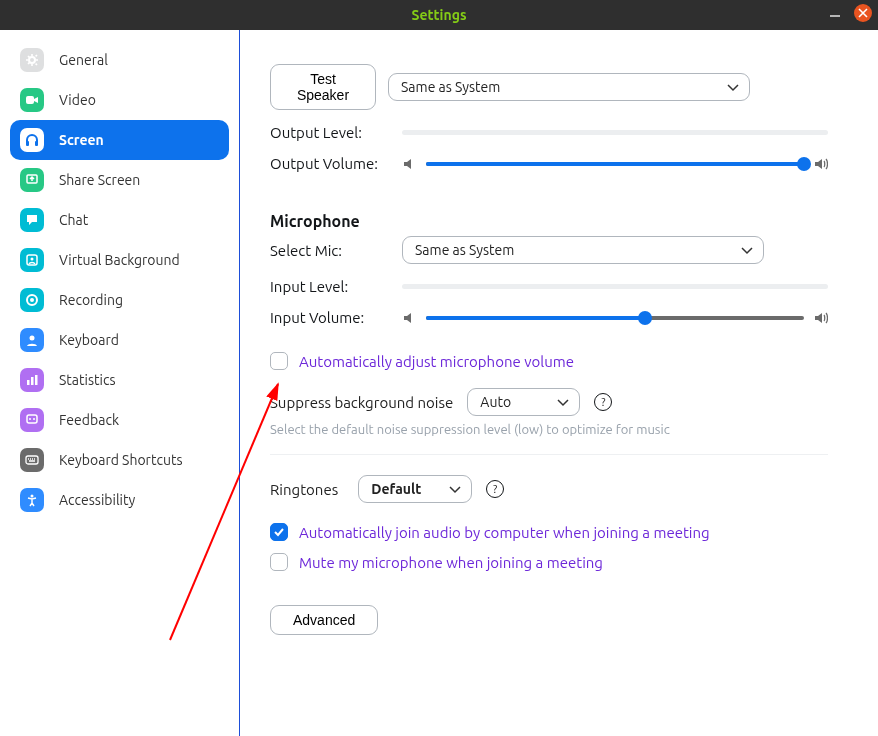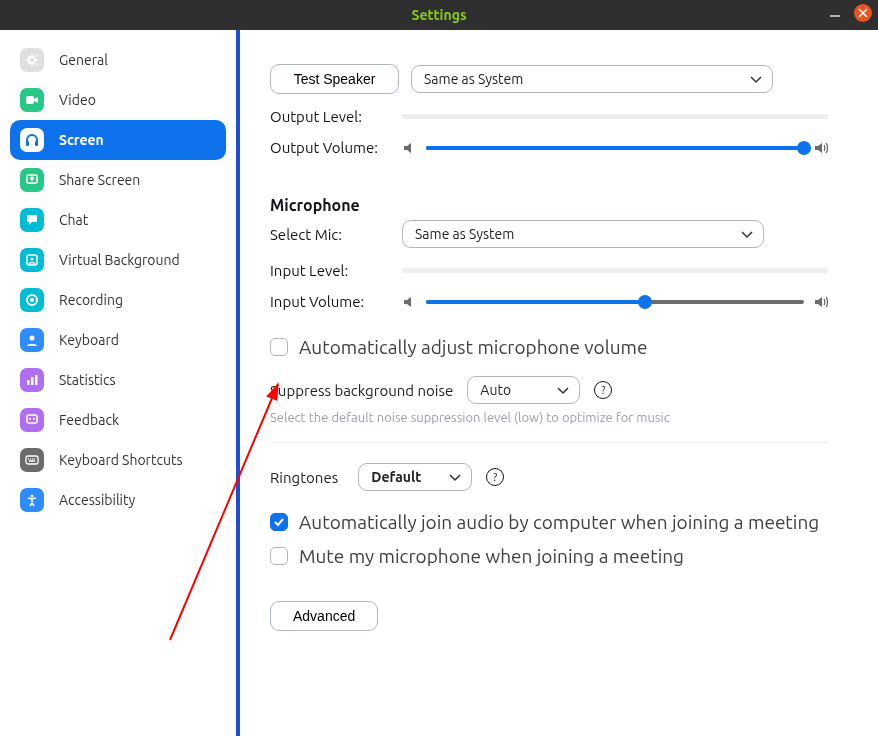--- a/index.html
+++ b/index.html
@@ -3,21 +3,21 @@
 <meta charset="utf-8">
 <style>
 * { box-sizing: border-box; margin: 0; padding: 0; }
 body { width: 878px; height: 736px; font-family: Ubuntu, "Segoe UI", sans-serif; background: #fff; overflow: hidden; position: relative; }
 .titlebar { height: 30px; background: #2f2f2f; color: #84cc16; display: flex; align-items: center; justify-content: center; position: relative; font-size: 14px; font-weight: 600; }
 .titlebar .controls { position: absolute; right: 6px; top: 4px; display: flex; gap: 14px; align-items: center; }
 .win-min { width: 10px; height: 2px; background: #b6b6b6; margin-top: 6px; }
 .win-close { width: 18px; height: 18px; border-radius: 50%; background: #e95420; display: flex; align-items: center; justify-content: center; }
 .win-close svg { width: 10px; height: 10px; }
 .main { display: flex; height: calc(100% - 30px); }
-.sidebar { width: 240px; border-right: 4px solid #1d4ed8; padding: 10px; }
+.sidebar { width: 240px; border-right: 1px solid #1d4ed8; padding: 10px; }
 .side-item { display: flex; align-items: center; gap: 15px; height: 40px; padding: 0 10px; border-radius: 10px; cursor: pointer; font-size: 14px; color: #333; }
 .side-item.active { background: #0d72ec; color: #fff; font-weight: 700; }
 .side-item .ico { width: 24px; height: 24px; border-radius: 7px; display: flex; align-items: center; justify-content: center; flex-shrink: 0; }
 .side-item .ico svg { width: 14px; height: 14px; }
 .content { flex: 1; padding: 34px 50px 20px 30px; overflow: auto; color: #222; }
 .section-title { font-weight: 700; font-size: 16px; color: #131619; margin-bottom: 6px; }
 .row { display: flex; align-items: center; margin-bottom: 14px; }
 .rlabel { width: 132px; font-size: 15px; color: #131619; }
 .button { border: 1px solid #b0b6bd; border-radius: 9px; background: #fff; font-size: 14px; padding: 6px 22px; cursor: pointer; }
 .select { border: 1px solid #b0b6bd; border-radius: 9px; background: #fff; font-size: 14px; padding: 5px 30px 5px 12px; cursor: pointer; position: relative; display: inline-flex; align-items: center; text-align: right; }
@@ -27,21 +27,21 @@
 .select .chev { position: absolute; right: 10px; top: 50%; transform: translateY(-50%); }
 .level-bar { flex: 1; height: 5px; background: #eceef0; border-radius: 3px; }
 .vol-wrap { display: flex; align-items: center; flex: 1; gap: 10px; }
 .vol-icon { width: 14px; height: 14px; display: flex; align-items: center; justify-content: center; color: #6b6b6b; }
 .slider-track { flex: 1; height: 4px; background: #6b6b6b; border-radius: 2px; position: relative; }
 .slider-fill { position: absolute; left: 0; top: 0; height: 4px; background: #0d72ec; border-radius: 2px; }
 .slider-thumb { position: absolute; width: 14px; height: 14px; border-radius: 50%; background: #0d72ec; top: -5px; transform: translateX(-50%); }
 .checkbox { width: 18px; height: 18px; border: 1px solid #b0b6bd; border-radius: 5px; margin-right: 11px; display: inline-flex; align-items: center; justify-content: center; flex-shrink: 0; cursor: pointer; }
 .checkbox.checked { background: #0d72ec; border-color: #0d72ec; }
 .checkbox.checked svg { width: 12px; height: 12px; }
-.cb-row { display: flex; align-items: center; font-size: 19px; color: #404040; margin-bottom: 12px; }
+.cb-row { display: flex; align-items: center; font-size: 15px; color: #6d28d9; margin-bottom: 12px; }
 .muted { color: #98a1ab; font-size: 13px; margin-top: 2px; margin-bottom: 18px; }
 hr { border: none; border-top: 1px solid #eef0f2; margin: 8px 0 20px; }
 .info { width: 18px; height: 18px; border: 1.5px solid #131619; border-radius: 50%; display: inline-flex; align-items: center; justify-content: center; font-size: 11px; margin-left: 14px; }
 .arrow-annot { position: absolute; left: 150px; top: 360px; pointer-events: none; }
 </style>
 </head>
 <body>
 
 <div class="titlebar">
   <span>Settings</span>
@@ -165,21 +165,21 @@
             <circle cx="7" cy="3" r="1.5" fill="#fff"></circle>
             <path d="M3 5l4 1 4-1M7 6v4M5 13l2-3 2 3" stroke="#fff" stroke-width="1.5" fill="none"></path>
           </svg>
         </span>
         <span>Accessibility</span>
       </div>
     </div>
   <div class="content">
 
     <div class="row">
-      <button class="button" style="width:129px;margin-right:12px">Test Speaker</button>
+      <button class="button" style="width:106px;margin-right:12px">Test Speaker</button>
       <div class="select wide">
         <span>Same as System</span>
         <span class="chev"><svg width="12" height="8" viewBox="0 0 12 8">
               <path d="M1 1 L6 6 L11 1" stroke="#333" stroke-width="1.5" fill="none"></path>
             </svg></span>
       </div>
     </div>
     <div class="row">
       <div class="rlabel">Output Level:</div>
       <div class="level-bar"></div>

